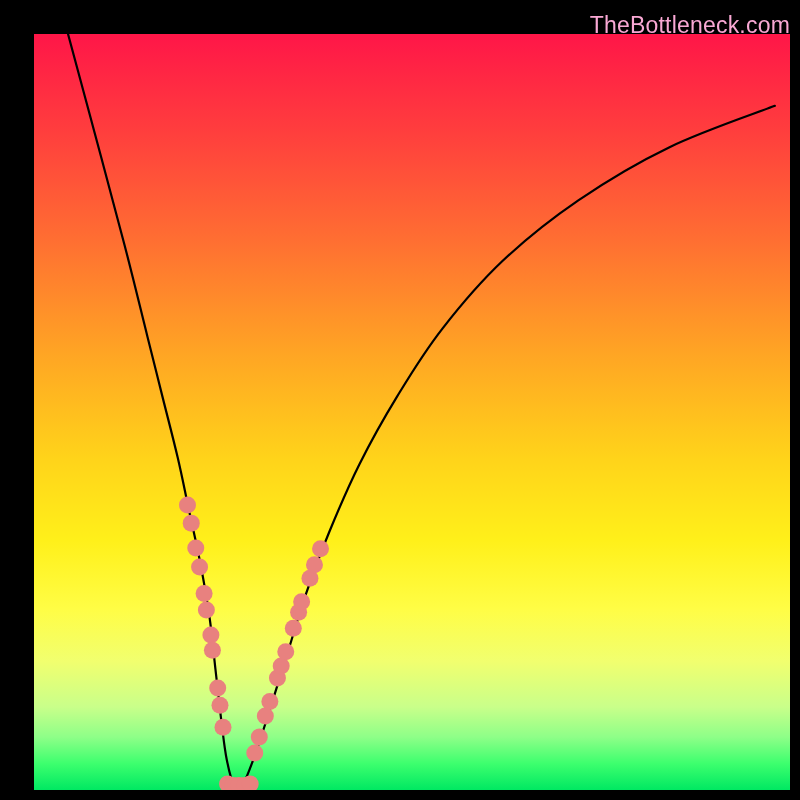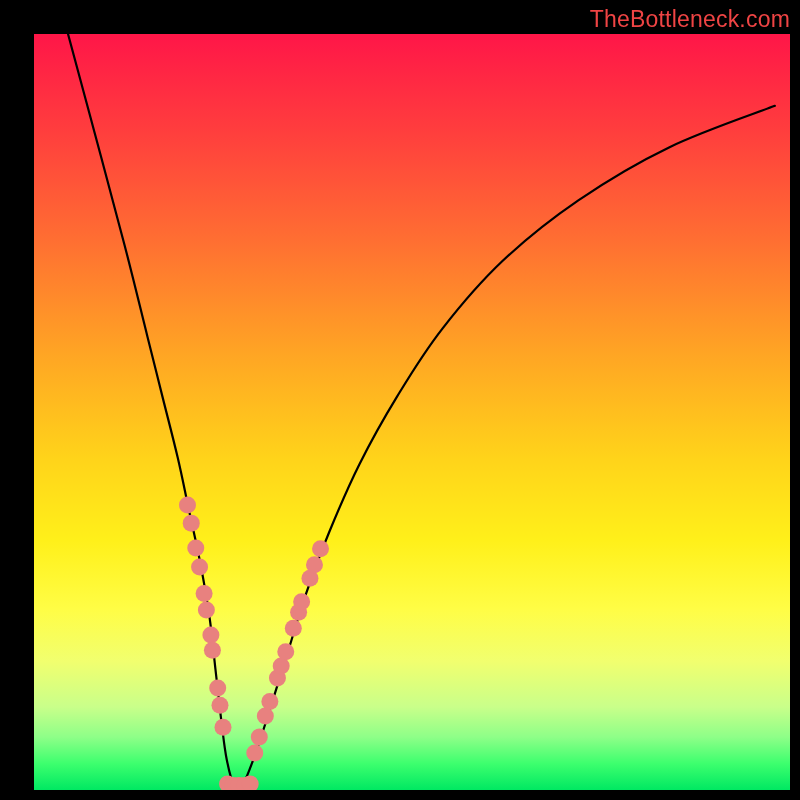--- a/index.html
+++ b/index.html
@@ -33,23 +33,23 @@
       #fffd45 76%,
       #f1ff6f 83%,
       #c9ff8a 89%,
       #8eff88 93%,
       #3dff6e 96.5%,
       #00e862 100%
     );
   }
   .watermark {
     position: absolute;
-    top: 6px;
+    top: 12px;
     right: 10px;
-    color: #ef4444;
+    color: #f9a8d4;
     font-size: 23px;
     font-weight: 500;
     letter-spacing: 0.2px;
     user-select: none;
   }
   svg.curve {
     position: absolute;
     left: 0;
     top: 0;
     width: 756px;

